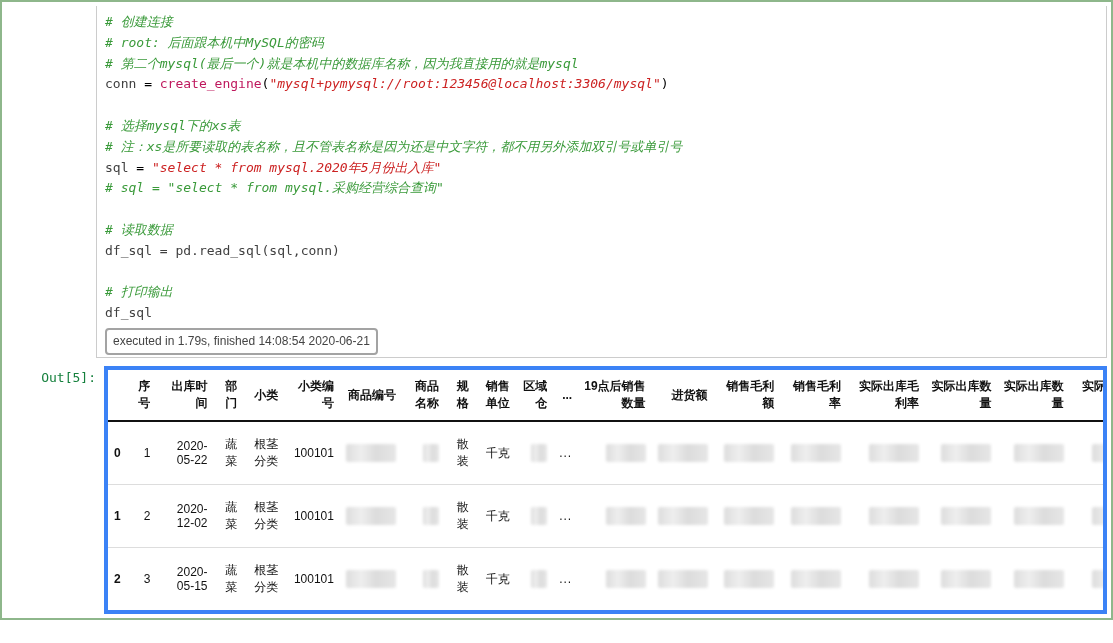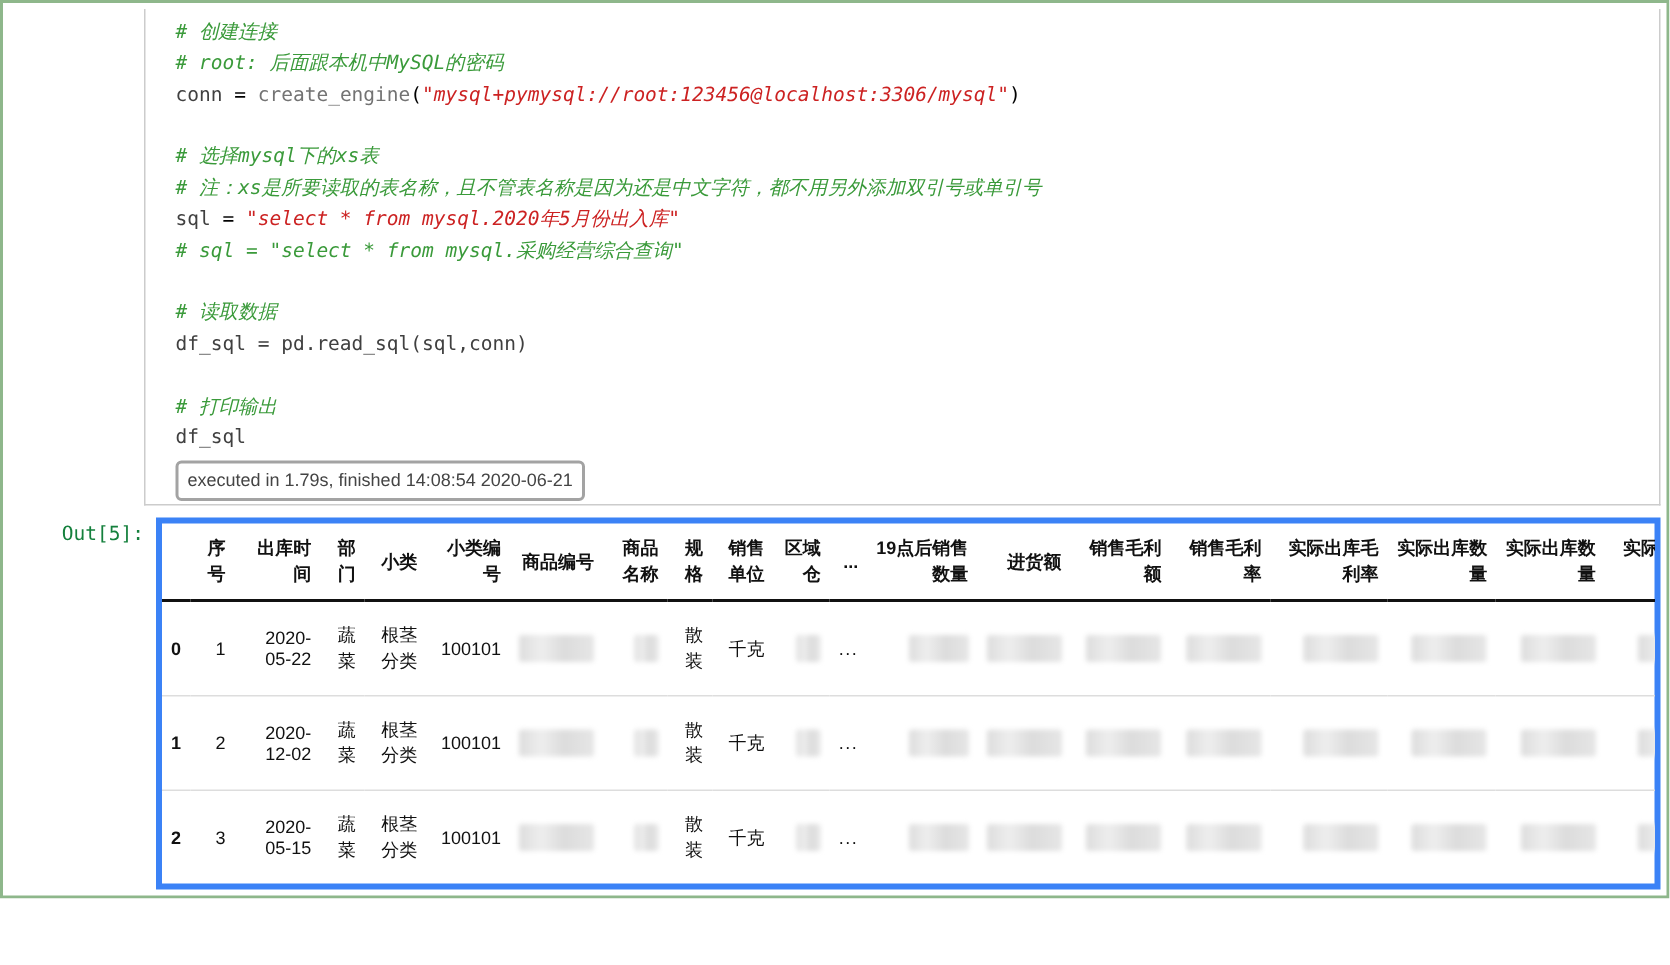--- a/index.html
+++ b/index.html
@@ -1,21 +1,21 @@
 <!DOCTYPE html>
 <html><head>
 <meta charset="utf-8">
 <style>
 html,body{margin:0;padding:0;font-family:-apple-system,BlinkMacSystemFont,"Segoe UI",Helvetica,Arial,sans-serif;font-size:13px;color:#111;background:#fff}
 .container{border:2px solid #8eb78b;padding:4px;box-sizing:border-box}
-.code-area{background:#fff;margin-left:90px;padding:6px 8px 2px 20px;font-family:Consolas,Menlo,monospace;font-size:13px;line-height:1.6;border:1px solid #ccc;border-top:none}
+.code-area{background:#fff;margin-left:90px;padding:6px 8px 2px 8px;font-family:Consolas,Menlo,monospace;font-size:13px;line-height:1.6;border:1px solid #ccc;border-top:none}
 .c-comment{color:#3a9a3a;font-style:italic}
 .c-var{color:#404040}
 .c-eq{color:#000}
-.c-func{color:#737373}
+.c-func{color:#be185d}
 .c-paren{color:#000}
 .c-str{color:#c22;font-style:italic}
 .exec-box{display:inline-block;border:2px solid #a3a3a3;border-radius:4px;padding:2px 6px;margin-top:4px;font-family:Arial,sans-serif;font-size:12px;color:#444;font-style:normal}
 .out-row{display:flex;margin-top:8px}
 .out-label{width:90px;text-align:right;color:#15803d;font-family:monospace;padding-right:8px;padding-top:4px}
 .out-body{flex:1;overflow-x:auto;border:4px solid #3b82f6}
 table{border-collapse:collapse;font-size:12px;width:1040px}
 th{font-weight:700;text-align:right;padding:8px 6px;border-bottom:1px solid #222;vertical-align:middle;white-space:normal}
 th:first-child{text-align:right}
 td{padding:14px 6px;text-align:right;border-top:1px solid #ddd;vertical-align:middle}
@@ -27,20 +27,21 @@
 .scroll-wrap{max-height:340px;overflow:auto}
 </style>
 </head>
 <body>
 
 <div class="container">
 
   <div class="code-area">
     <div><span class="c-comment"># 创建连接</span></div>
     <div><span class="c-comment"># root: 后面跟本机中MySQL的密码</span></div>
+    <div><span class="c-comment"># 第二个mysql(最后一个)就是本机中的数据库名称，因为我直接用的就是mysql</span></div>
     <div><span class="c-var">conn</span><span class="c-eq"> = </span><span class="c-func">create_engine</span><span class="c-paren">(</span><span class="c-str">"mysql+pymysql://root:123456@localhost:3306/mysql"</span><span class="c-paren">)</span></div>
     <div>&nbsp;</div>
     <div><span class="c-comment"># 选择mysql下的xs表</span></div>
     <div><span class="c-comment"># 注：xs是所要读取的表名称，且不管表名称是因为还是中文字符，都不用另外添加双引号或单引号</span></div>
     <div><span class="c-var">sql</span><span class="c-eq"> = </span><span class="c-str">"select * from mysql.2020年5月份出入库"</span></div>
     <div><span class="c-comment"># sql = "select * from mysql.采购经营综合查询"</span></div>
     <div>&nbsp;</div>
     <div><span class="c-comment"># 读取数据</span></div>
     <div><span class="c-var">df_sql = pd.read_sql(sql,conn)</span></div>
     <div>&nbsp;</div>

